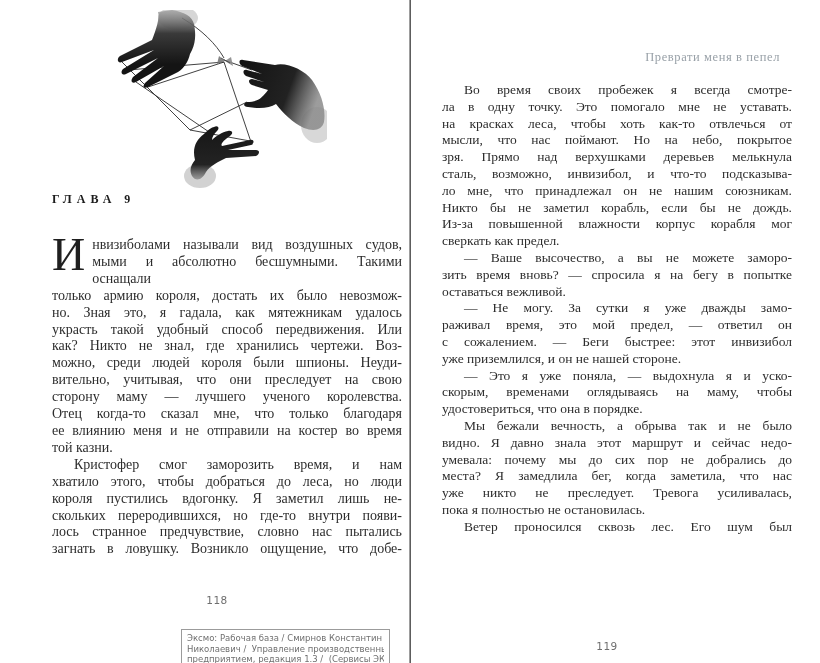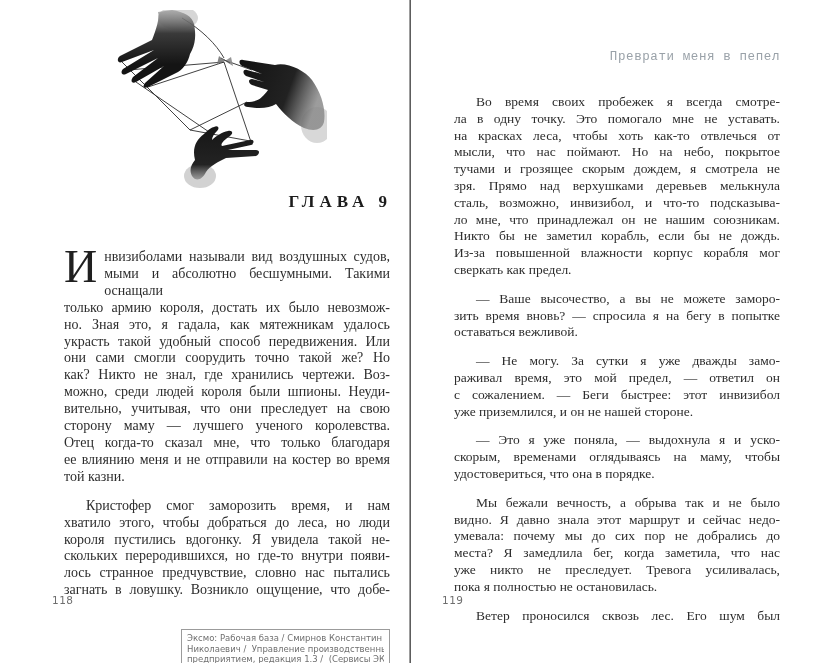--- a/index.html
+++ b/index.html
@@ -14,52 +14,52 @@
     background:linear-gradient(to right,#bdbdbd,#3d3d3d);
   }
   .page { position:absolute; top:0; bottom:0; background:transparent; }
   .page-left  { left:0;   width:409px; }
   .page-right { left:411px; width:409px; }
 
   .illustration { position:absolute; left:112px; top:10px; width:215px; height:180px; }
 
   .chapter-title {
     position:absolute; left:52px; top:192px; width:340px;
-    text-align:right; font-size:17px; font-weight:bold;
+    text-align:left; font-size:12px; font-weight:bold;
     letter-spacing:5px; color:#1c1c1c;
   }
 
   .text-block { position:absolute; width:350px; color:#2d2d2d; hyphens:none; }
   .text-left  { left:52px; top:237px; font-size:14px;   line-height:16.9px; }
   .text-right { left:31px; top:82px;  font-size:13.5px; line-height:16.8px; }
 
-  .para { margin:12px; }
+  .para { margin:0; }
   .line { text-align:justify; text-align-last:justify; }
   .line.last  { text-align-last:left; }
   .line.first { text-indent:22px; }
 
   .drop-cap {
     float:left; font-size:46px; line-height:33px; height:33px;
     padding:1px 7px 0 0; color:#1f1f1f; font-weight:normal;
   }
 
   .running-header {
     position:absolute; top:50px; left:31px; width:338px;
     text-align:right; padding-right:12px;
-    font-family:Liberation Mono, monospace;
+    font-family:Liberation Serif, serif;
     font-size:12.5px; color:#99a1a8; letter-spacing:.6px;
   }
 
   .page-num {
-    position:absolute; top:594px; width:330px; text-align:left;
+    position:absolute; top:594px; width:330px; text-align:center;
     font-family:"DejaVu Sans","Liberation Sans",sans-serif;
     font-size:10.5px; letter-spacing:.5px; color:#6e6e6e;
   }
   .page-num-left  { left:52px; }
-  .page-num-right { left:31px; }
+  .page-num-right { left:31px;margin-top:46px; }
 
   .tooltip {
     position:absolute; left:181px; top:629px; width:209px; height:44px;
     box-sizing:border-box; background:#ffffff; border:1px solid #9b9b9b;
     padding:3px 5px 0 5px; z-index:5;
     font-family:"DejaVu Sans","Liberation Sans",sans-serif;
     font-size:8.5px; line-height:10.5px; color:#6f6f6f;
   }
   .tooltip .t-line { white-space:pre; overflow:hidden; }
 </style>
@@ -136,54 +136,52 @@
     <div class="chapter-title">ГЛАВА 9</div>
 
     <div class="text-block text-left">
         <div class="para">
           <span class="drop-cap">И</span>
           <div class="line">нвизиболами называли вид воздушных судов,</div>
           <div class="line">мыми и абсолютно бесшумными. Такими оснащали</div>
           <div class="line">только армию короля, достать их было невозмож-</div>
           <div class="line">но. Зная это, я гадала, как мятежникам удалось</div>
           <div class="line">украсть такой удобный способ передвижения. Или</div>
-          <div class="line">они сами смогли соорудить точно такой же? Но</div>
           <div class="line">как? Никто не знал, где хранились чертежи. Воз-</div>
           <div class="line">можно, среди людей короля были шпионы. Неуди-</div>
           <div class="line">вительно, учитывая, что они преследует на свою</div>
           <div class="line">сторону маму — лучшего ученого королевства.</div>
           <div class="line">Отец когда-то сказал мне, что только благодаря</div>
           <div class="line">ее влиянию меня и не отправили на костер во время</div>
           <div class="line last">той казни.</div>
         </div>
         <div class="para">
           <div class="line first">Кристофер смог заморозить время, и нам</div>
           <div class="line">хватило этого, чтобы добраться до леса, но люди</div>
-          <div class="line">короля пустились вдогонку. Я увидела такой не-</div>
+          <div class="line">короля пустились вдогонку. Я заметил лишь не-</div>
           <div class="line">скольких переродившихся, но где-то внутри появи-</div>
           <div class="line">лось странное предчувствие, словно нас пытались</div>
           <div class="line">загнать в ловушку. Возникло ощущение, что добе-</div>
         </div>
       </div>
 
     <div class="page-num page-num-left">118</div>
   </div>
 
   <div class="divider"></div>
 
   <div class="page page-right">
     <div class="running-header">Преврати меня в пепел</div>
 
     <div class="text-block text-right">
         <div class="para">
           <div class="line first">Во время своих пробежек я всегда смотре-</div>
           <div class="line">ла в одну точку. Это помогало мне не уставать.</div>
           <div class="line">на красках леса, чтобы хоть как-то отвлечься от</div>
           <div class="line">мысли, что нас поймают. Но на небо, покрытое</div>
-          <div class="line">тучами и грозящее скорым дождем, я смотрела не</div>
           <div class="line">зря. Прямо над верхушками деревьев мелькнула</div>
           <div class="line">сталь, возможно, инвизибол, и что-то подсказыва-</div>
           <div class="line">ло мне, что принадлежал он не нашим союзникам.</div>
           <div class="line">Никто бы не заметил корабль, если бы не дождь.</div>
           <div class="line">Из-за повышенной влажности корпус корабля мог</div>
           <div class="line last">сверкать как предел.</div>
         </div>
         <div class="para">
           <div class="line first">— Ваше высочество, а вы не можете заморо-</div>
           <div class="line">зить время вновь? — спросила я на бегу в попытке</div>

